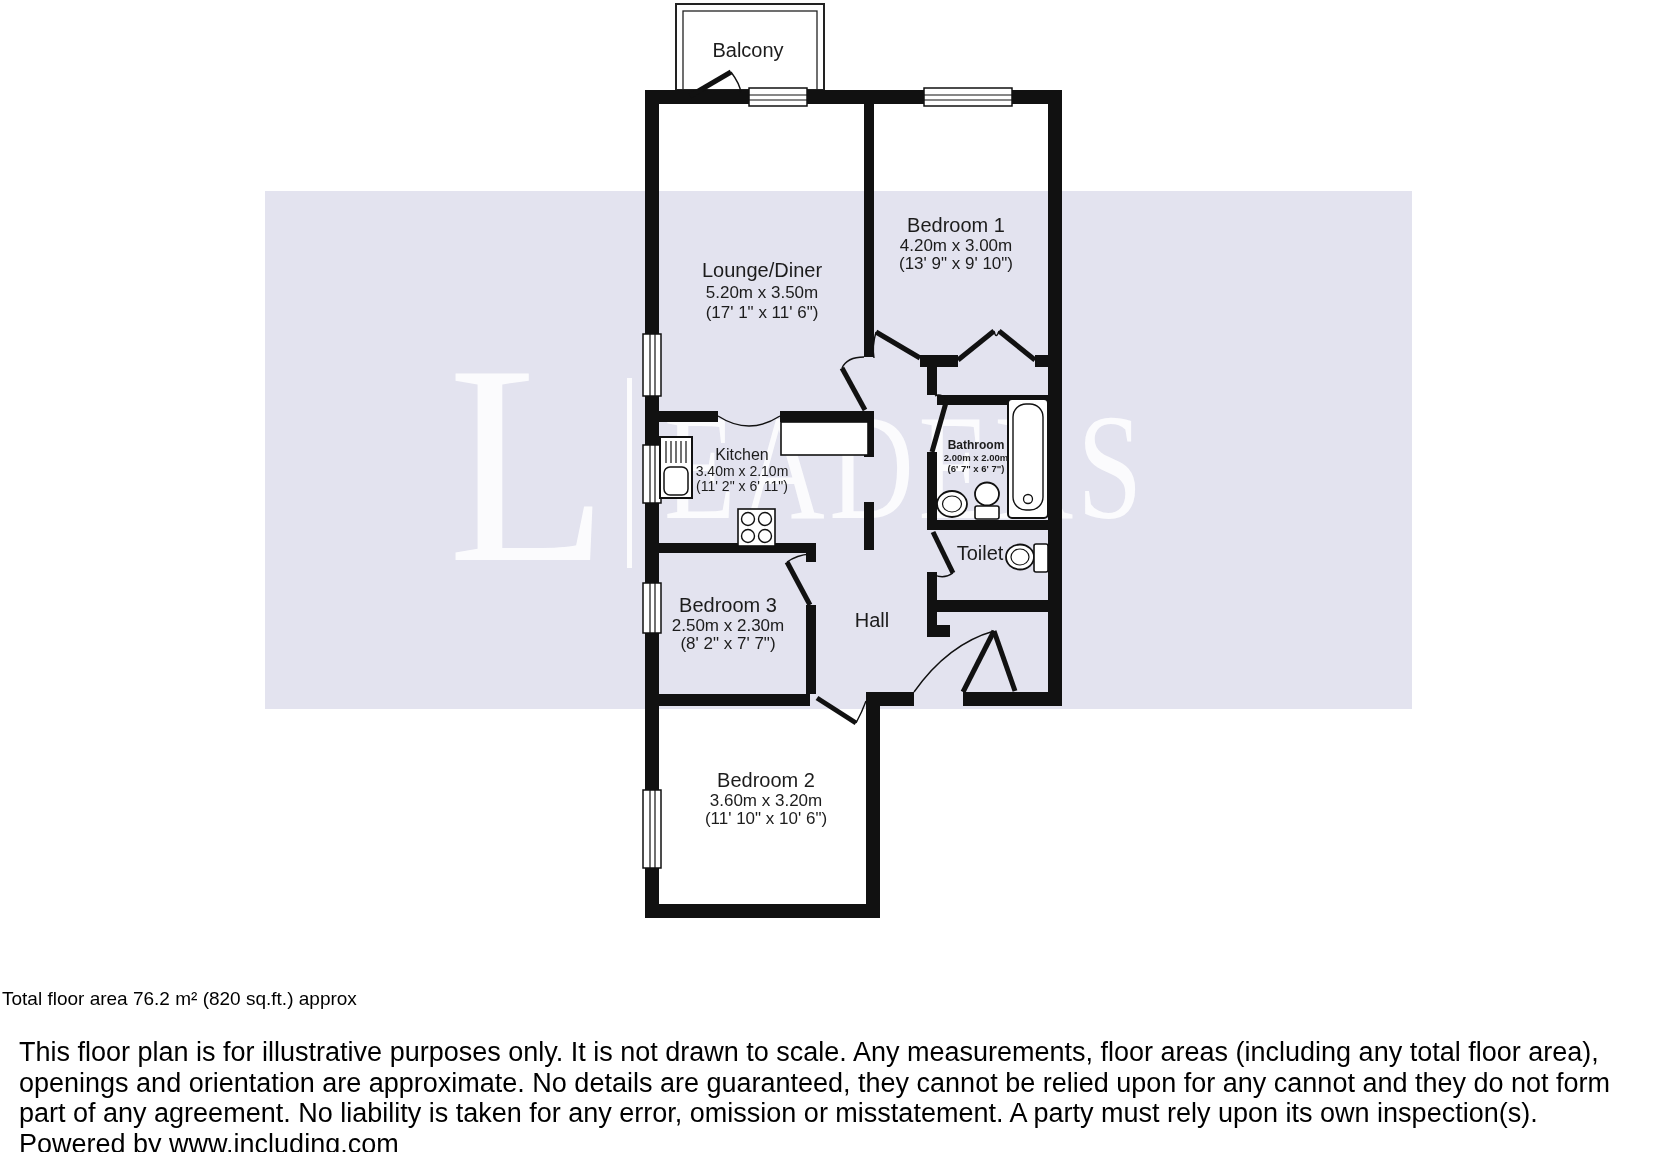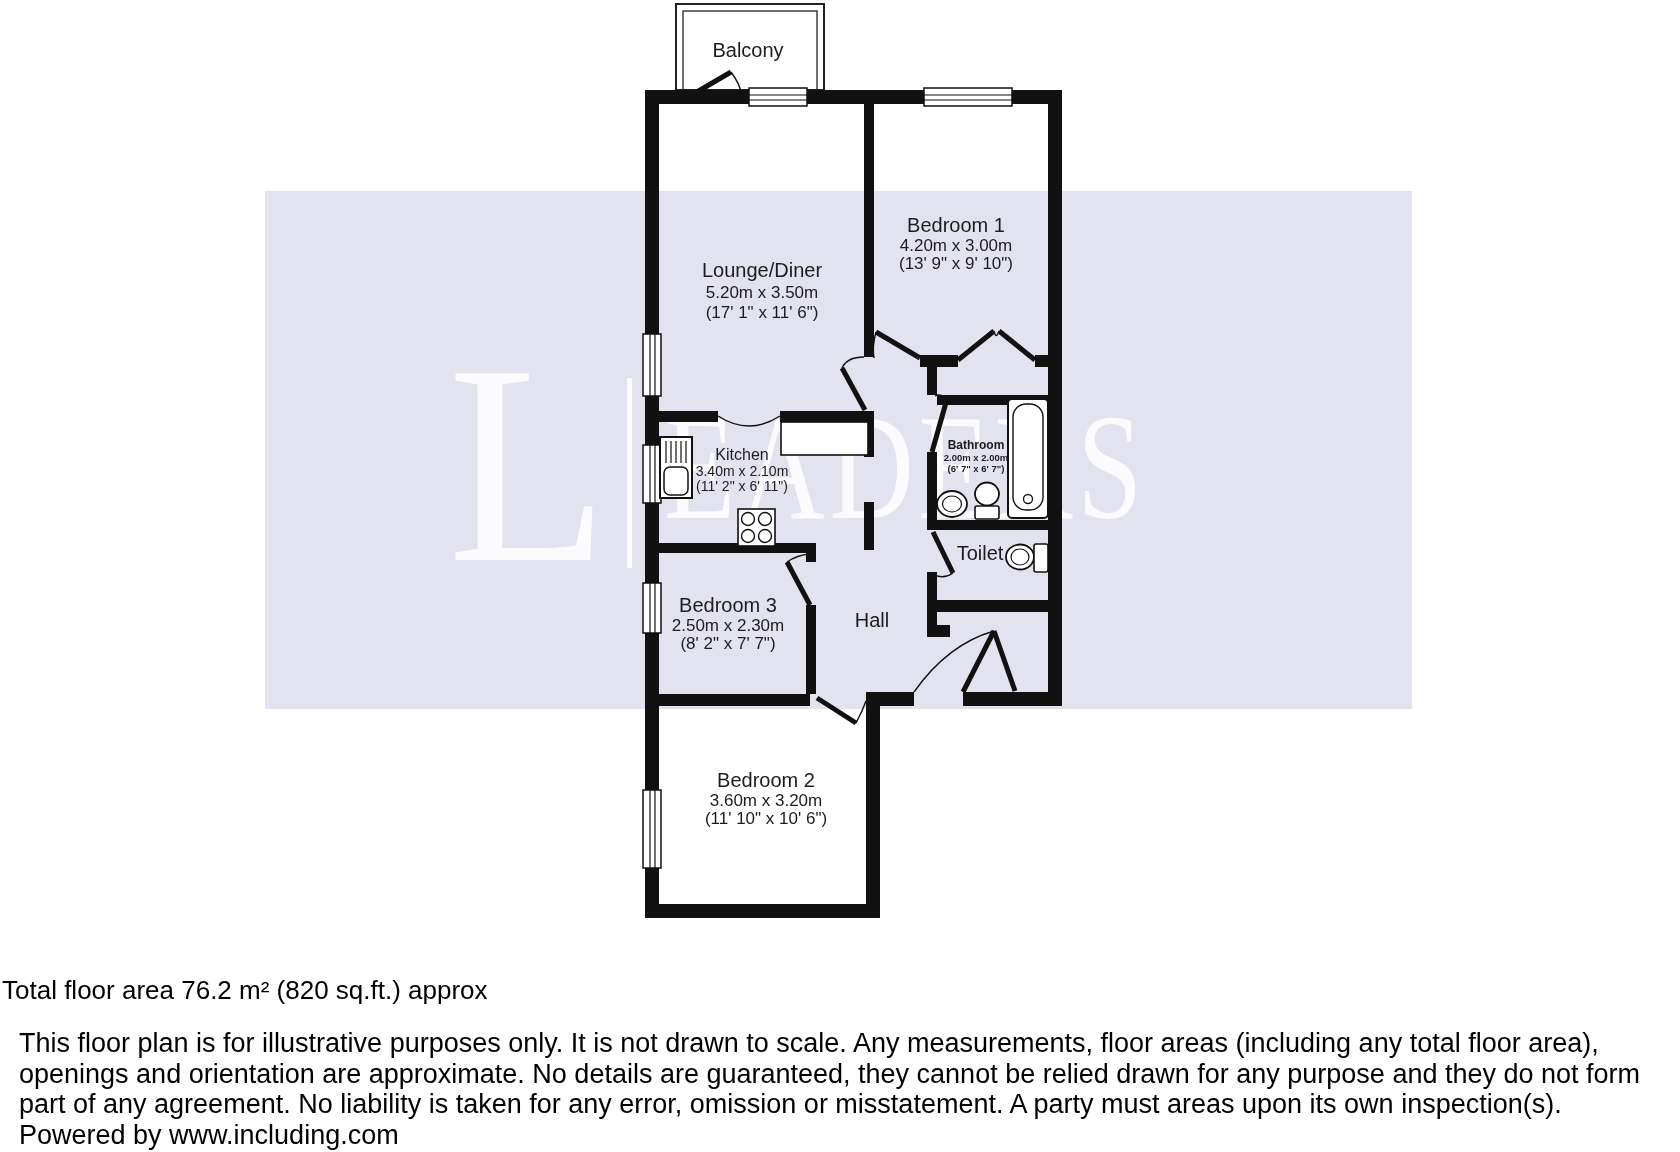--- a/index.html
+++ b/index.html
@@ -14,21 +14,21 @@
   .bn{font-size:12px;font-weight:bold;}
   .bd{font-size:9.5px;font-weight:bold;}
   .wm{font-family:"Liberation Serif", serif;fill:#ffffff;opacity:0.88;}
   .wall{fill:#111111;}
   .leaf{stroke:#111111;stroke-width:5;fill:none;}
   .arc{stroke:#111111;stroke-width:1.4;fill:none;}
   .fix{fill:#ffffff;stroke:#111111;}
   .winbox{fill:#ffffff;stroke:#111111;stroke-width:1.5;}
   .winline{stroke:#111111;stroke-width:1.2;}
   #footer{position:absolute;left:2px;top:966px;color:#000;}
-  #total-area{font-size:26px;line-height:32px;margin:8px 0 22px 0;}
+  #total-area{font-size:19px;line-height:32px;margin:17px 0 22px 0;}
   #disclaimer{font-size:27px;line-height:30.6px;margin:17px;}
 </style>
 </head>
 <body>
 
 <div id="stage">
 <svg id="plan-svg" width="1680" height="1152" viewBox="0 0 1680 1152" xmlns="http://www.w3.org/2000/svg">
 
   <rect x="265" y="191" width="1147" height="518" fill="#e3e3ef"></rect>
 
@@ -228,18 +228,18 @@
     <text class="room-label rn" x="766" y="787">Bedroom 2</text>
     <text class="room-label rd" x="766" y="806">3.60m x 3.20m</text>
     <text class="room-label rd" x="766" y="824">(11' 10" x 10' 6")</text>
   </g>
 </svg>
 
   <div id="footer">
     <p id="total-area">Total floor area 76.2 m² (820 sq.ft.) approx</p>
     <p id="disclaimer">
       <span>This floor plan is for illustrative purposes only. It is not drawn to scale. Any measurements, floor areas (including any total floor area),</span><br>
-      <span>openings and orientation are approximate. No details are guaranteed, they cannot be relied drawn for any purpose and they do not form</span><br>
-      <span>part of any agreement. No liability is taken for any error, omission or misstatement. A party must areas upon its own inspection(s).</span><br>
+      <span>openings and orientation are approximate. No details are guaranteed, they cannot be relied upon for any cannot and they do not form</span><br>
+      <span>part of any agreement. No liability is taken for any error, omission or misstatement. A party must rely upon its own inspection(s).</span><br>
       <span>Powered by www.including.com</span>
     </p>
   </div>
 </div>
 
 </body></html>

